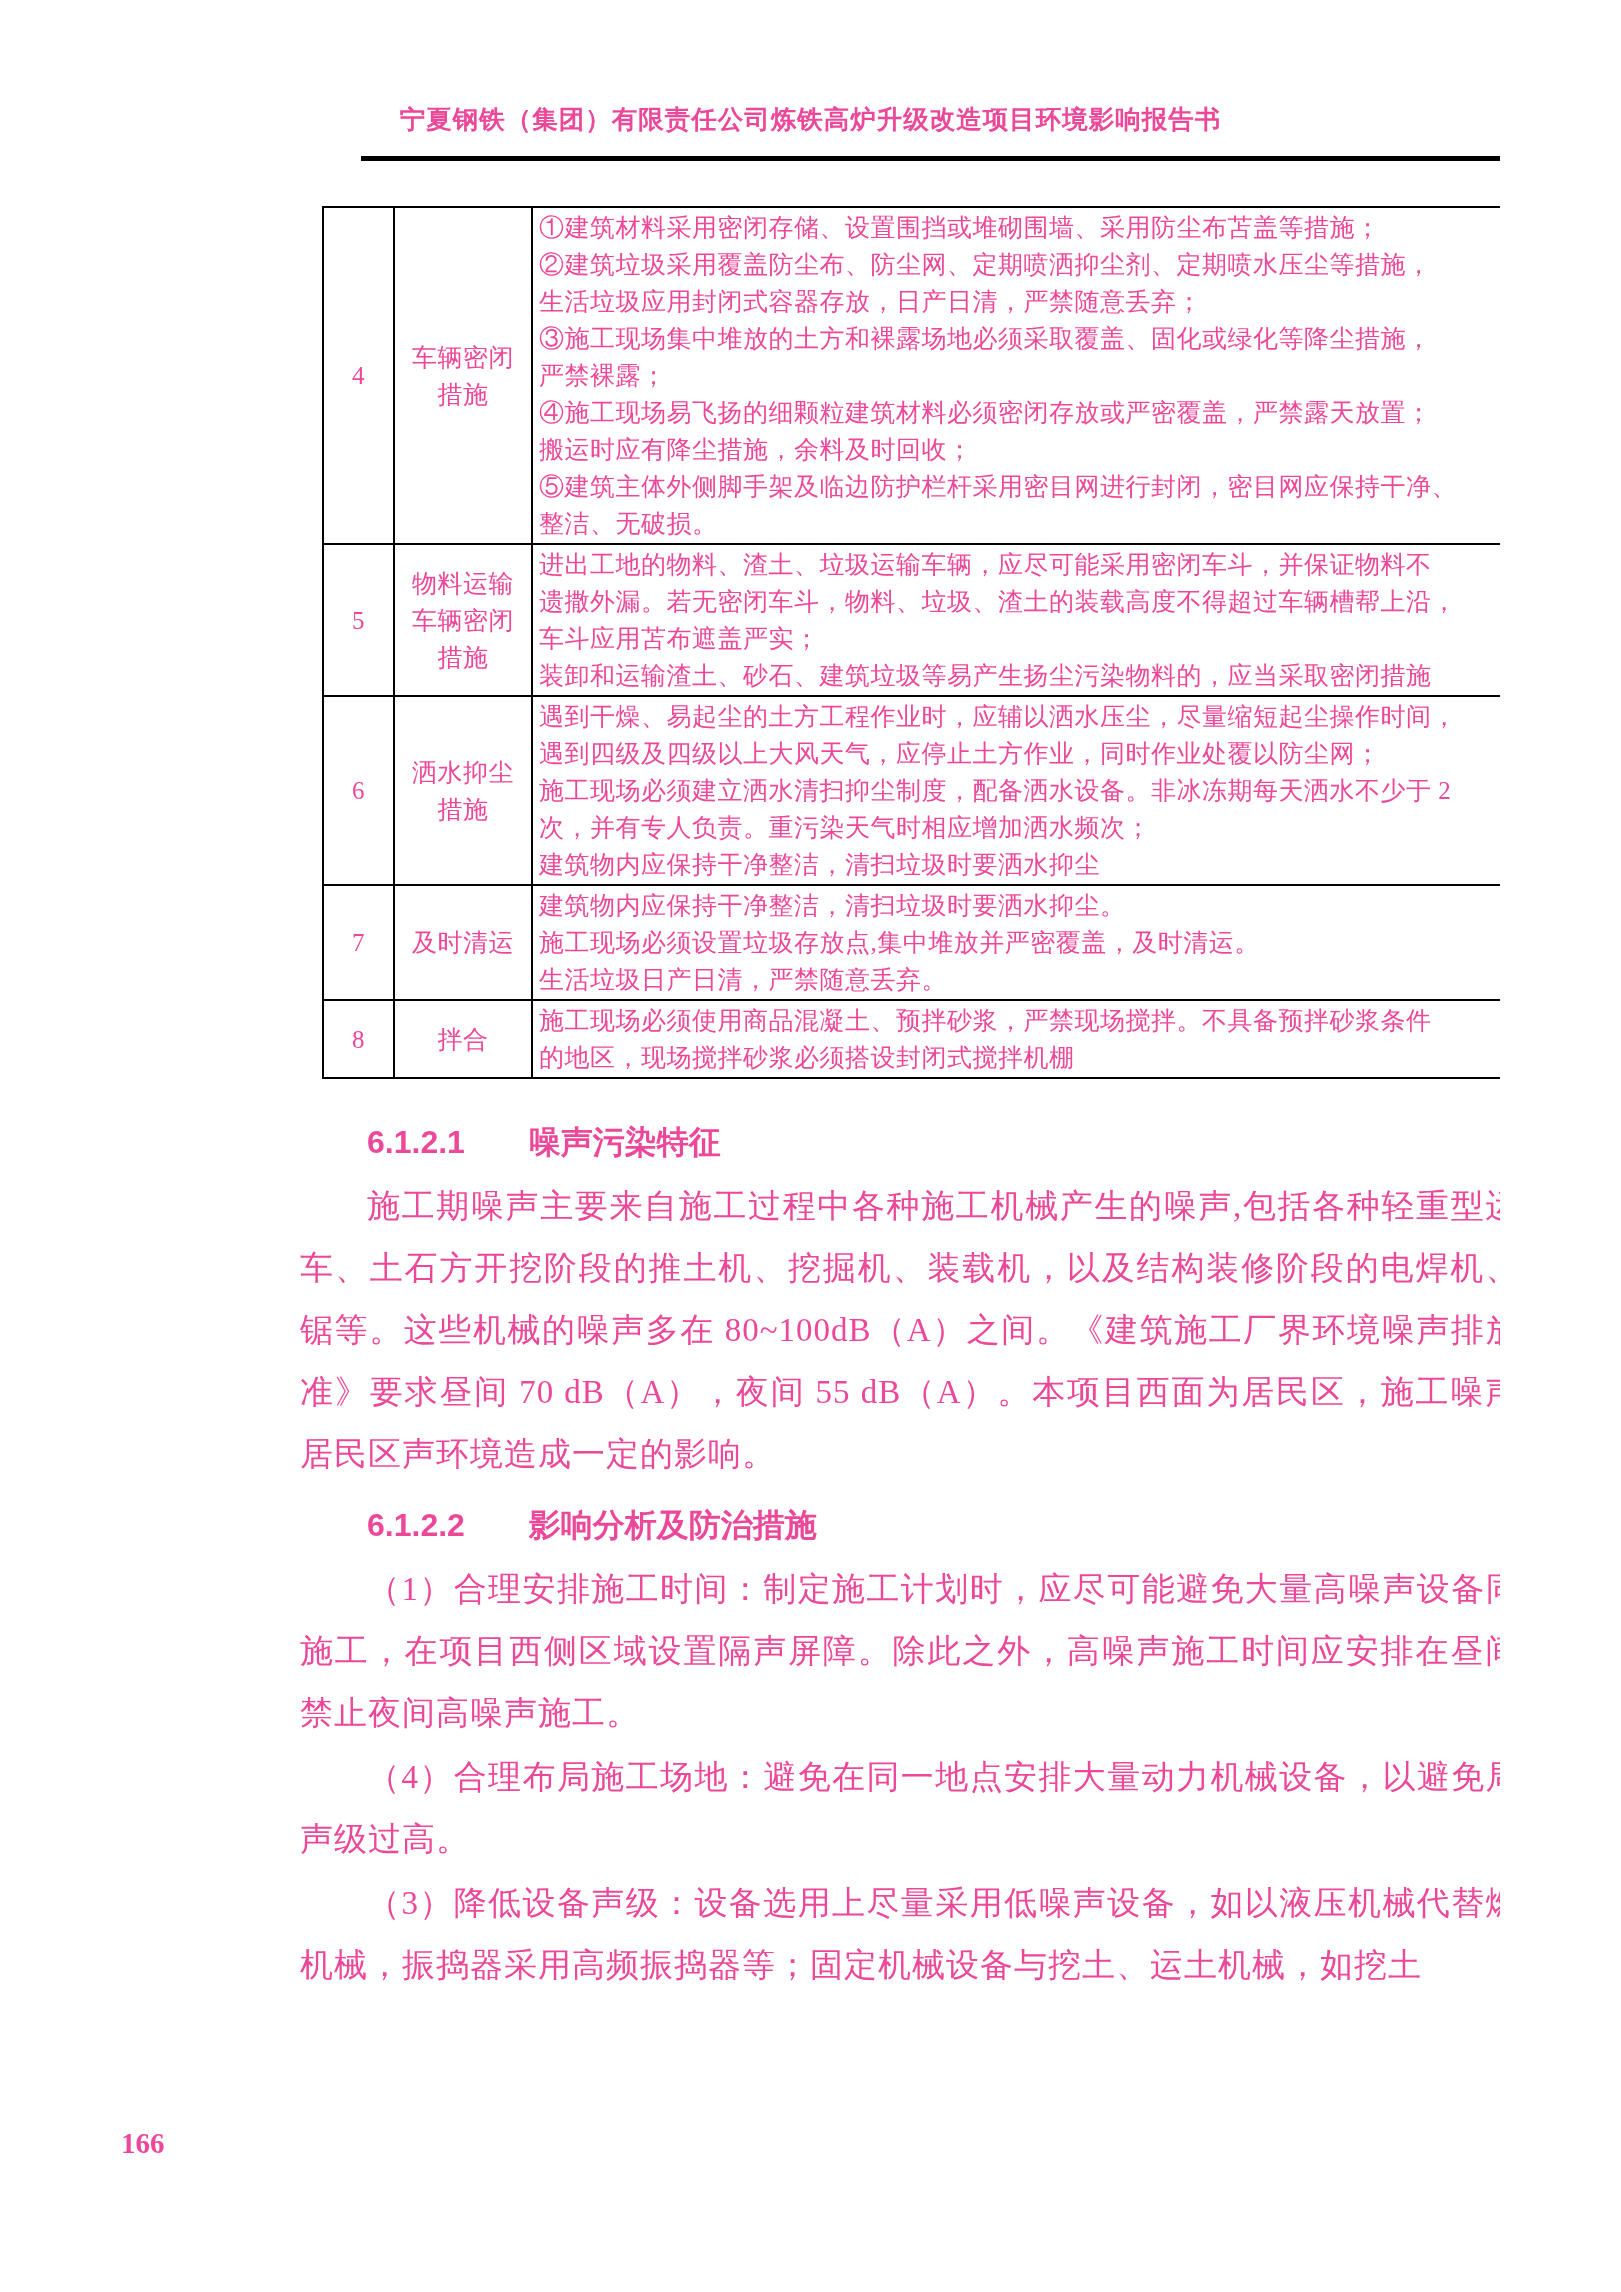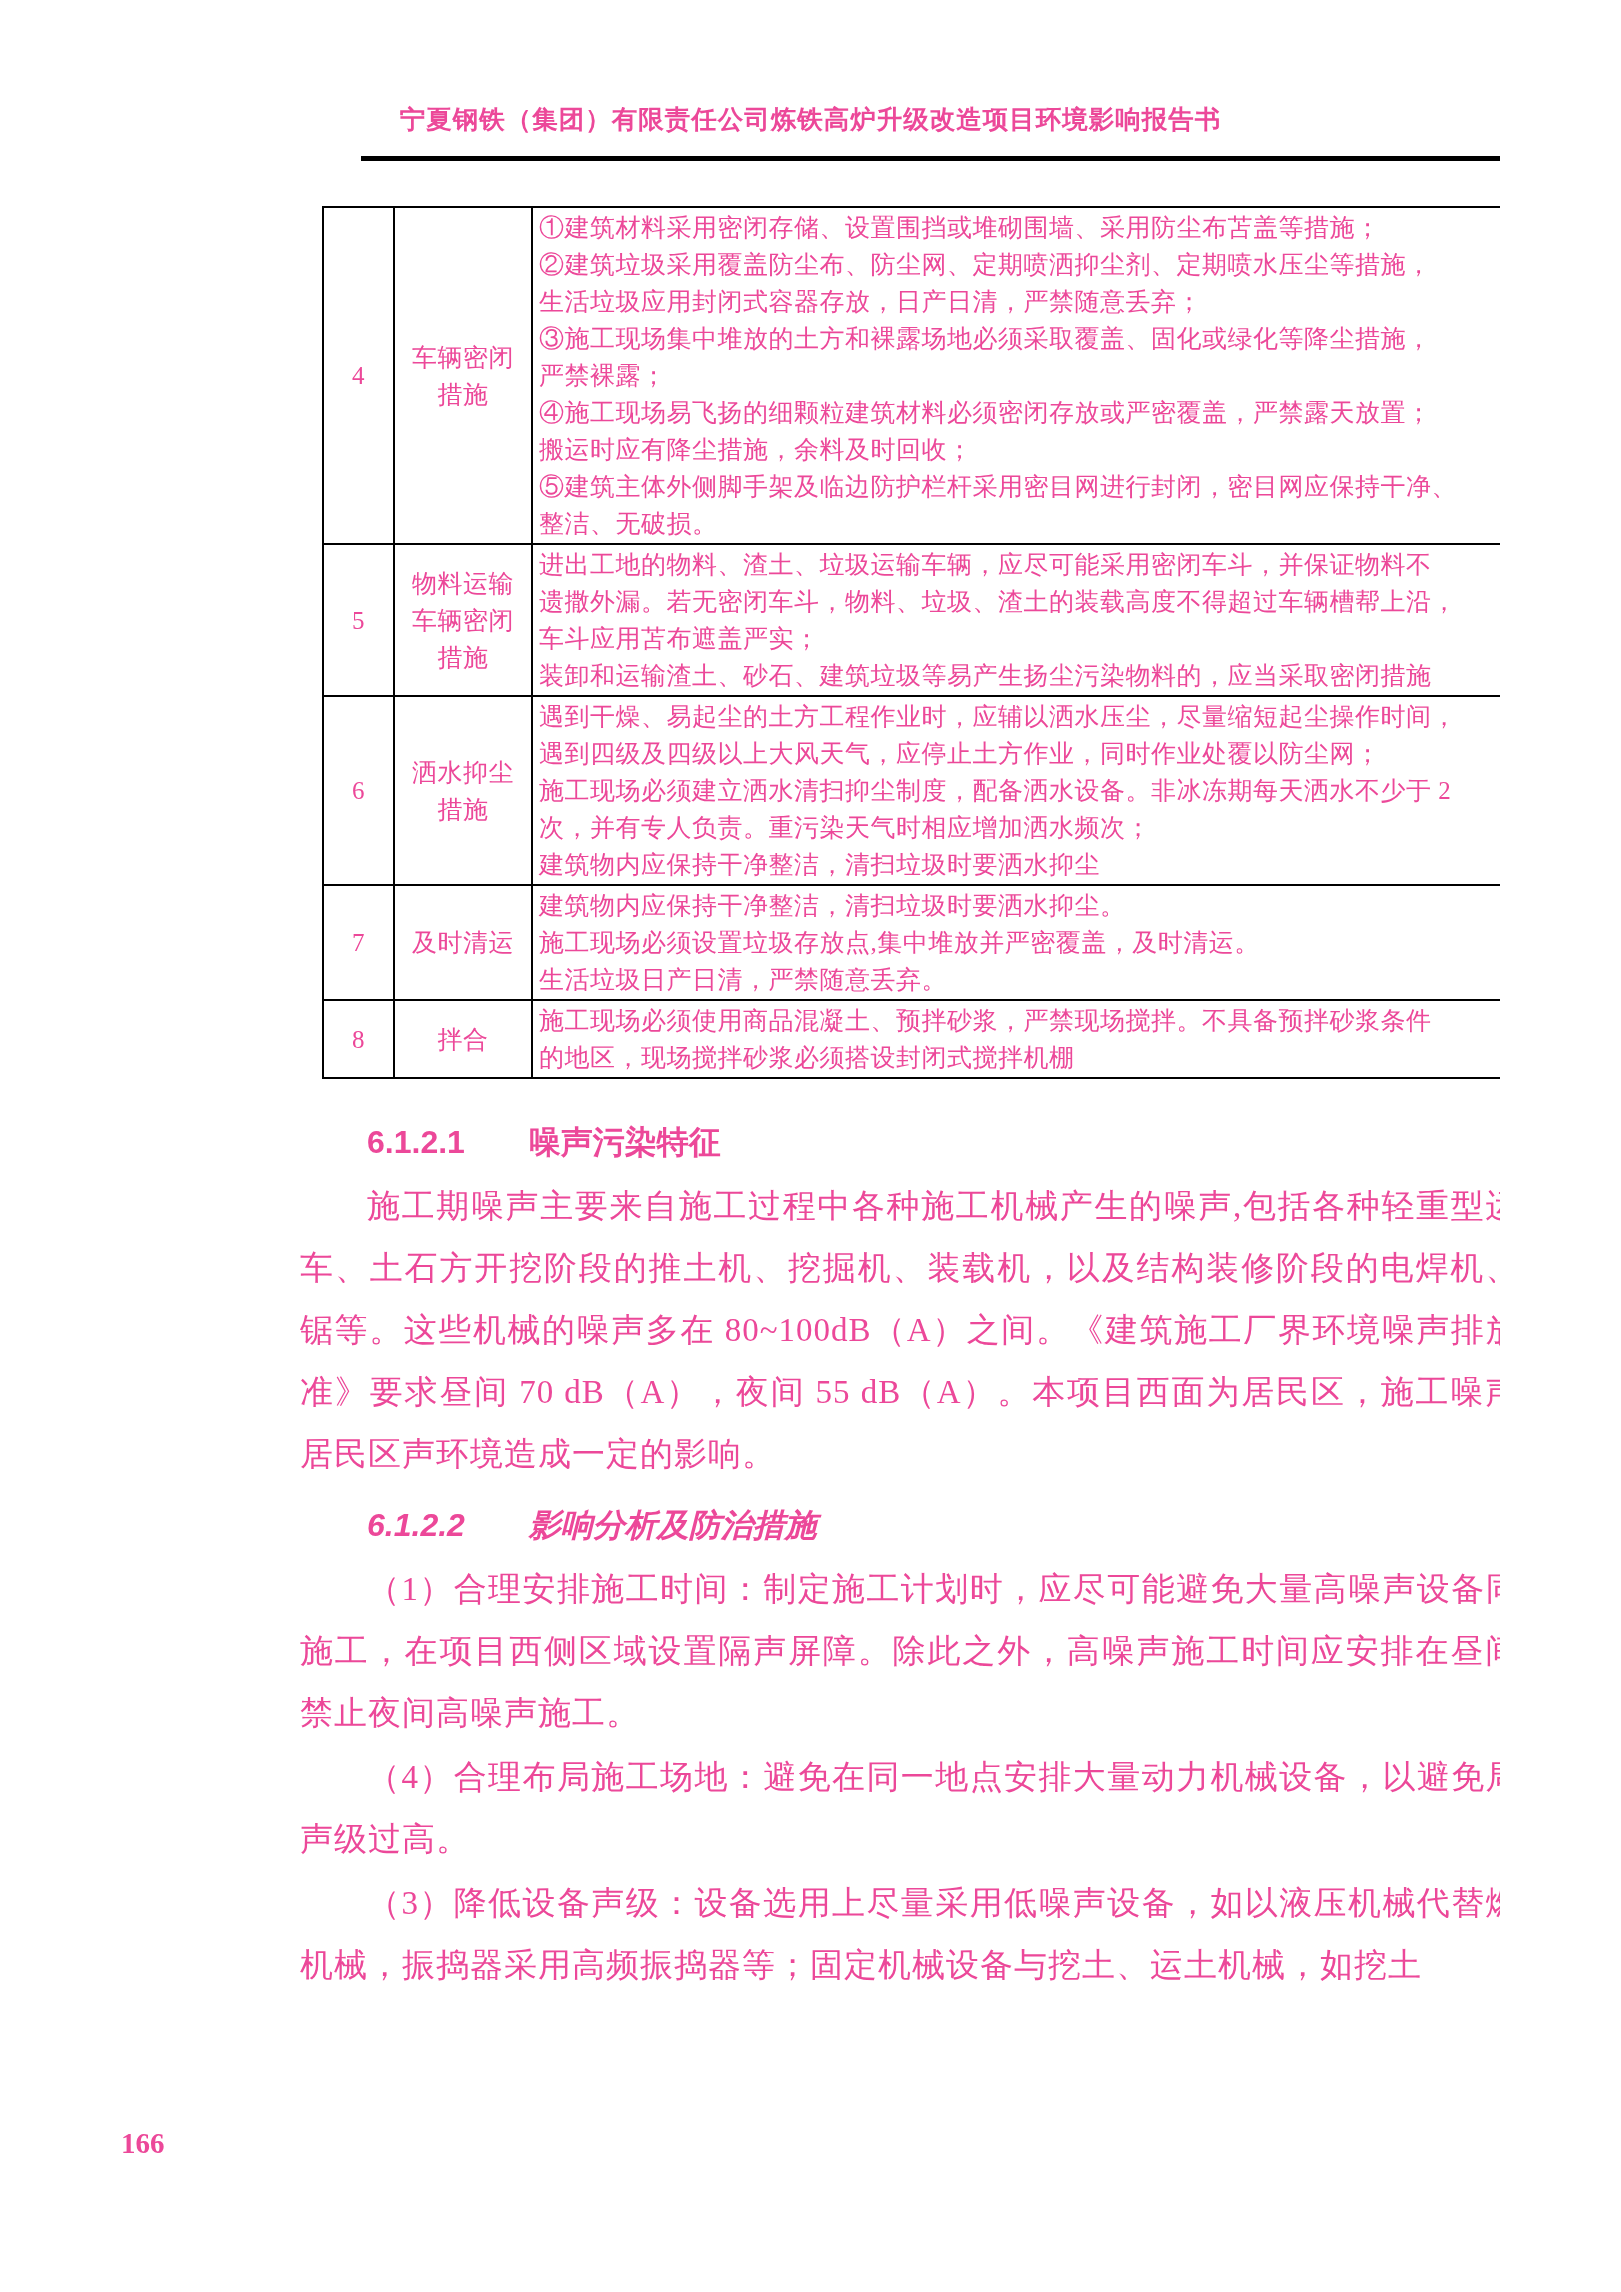--- a/index.html
+++ b/index.html
@@ -73,21 +73,21 @@
   }
   .sec-heading {
     font-family: "Liberation Sans", "DejaVu Sans", sans-serif;
     font-weight: bold;
     font-size: 32px;
     line-height: 61px;
     padding-left: 67px;
     white-space: pre-line;
     margin-bottom: 2px;
   }
-  .sec-heading.with-gap { margin-top: 9.8px; font-style: italic; }
+  .sec-heading.with-gap { margin-top: 9.8px; }
   .para {
     font-size: 33px;
     line-height: 62px;
     letter-spacing: 1px;
     text-align: justify;
     text-indent: 67px;
     margin-bottom: 2px;
   }
   .page-number {
     position: absolute;

